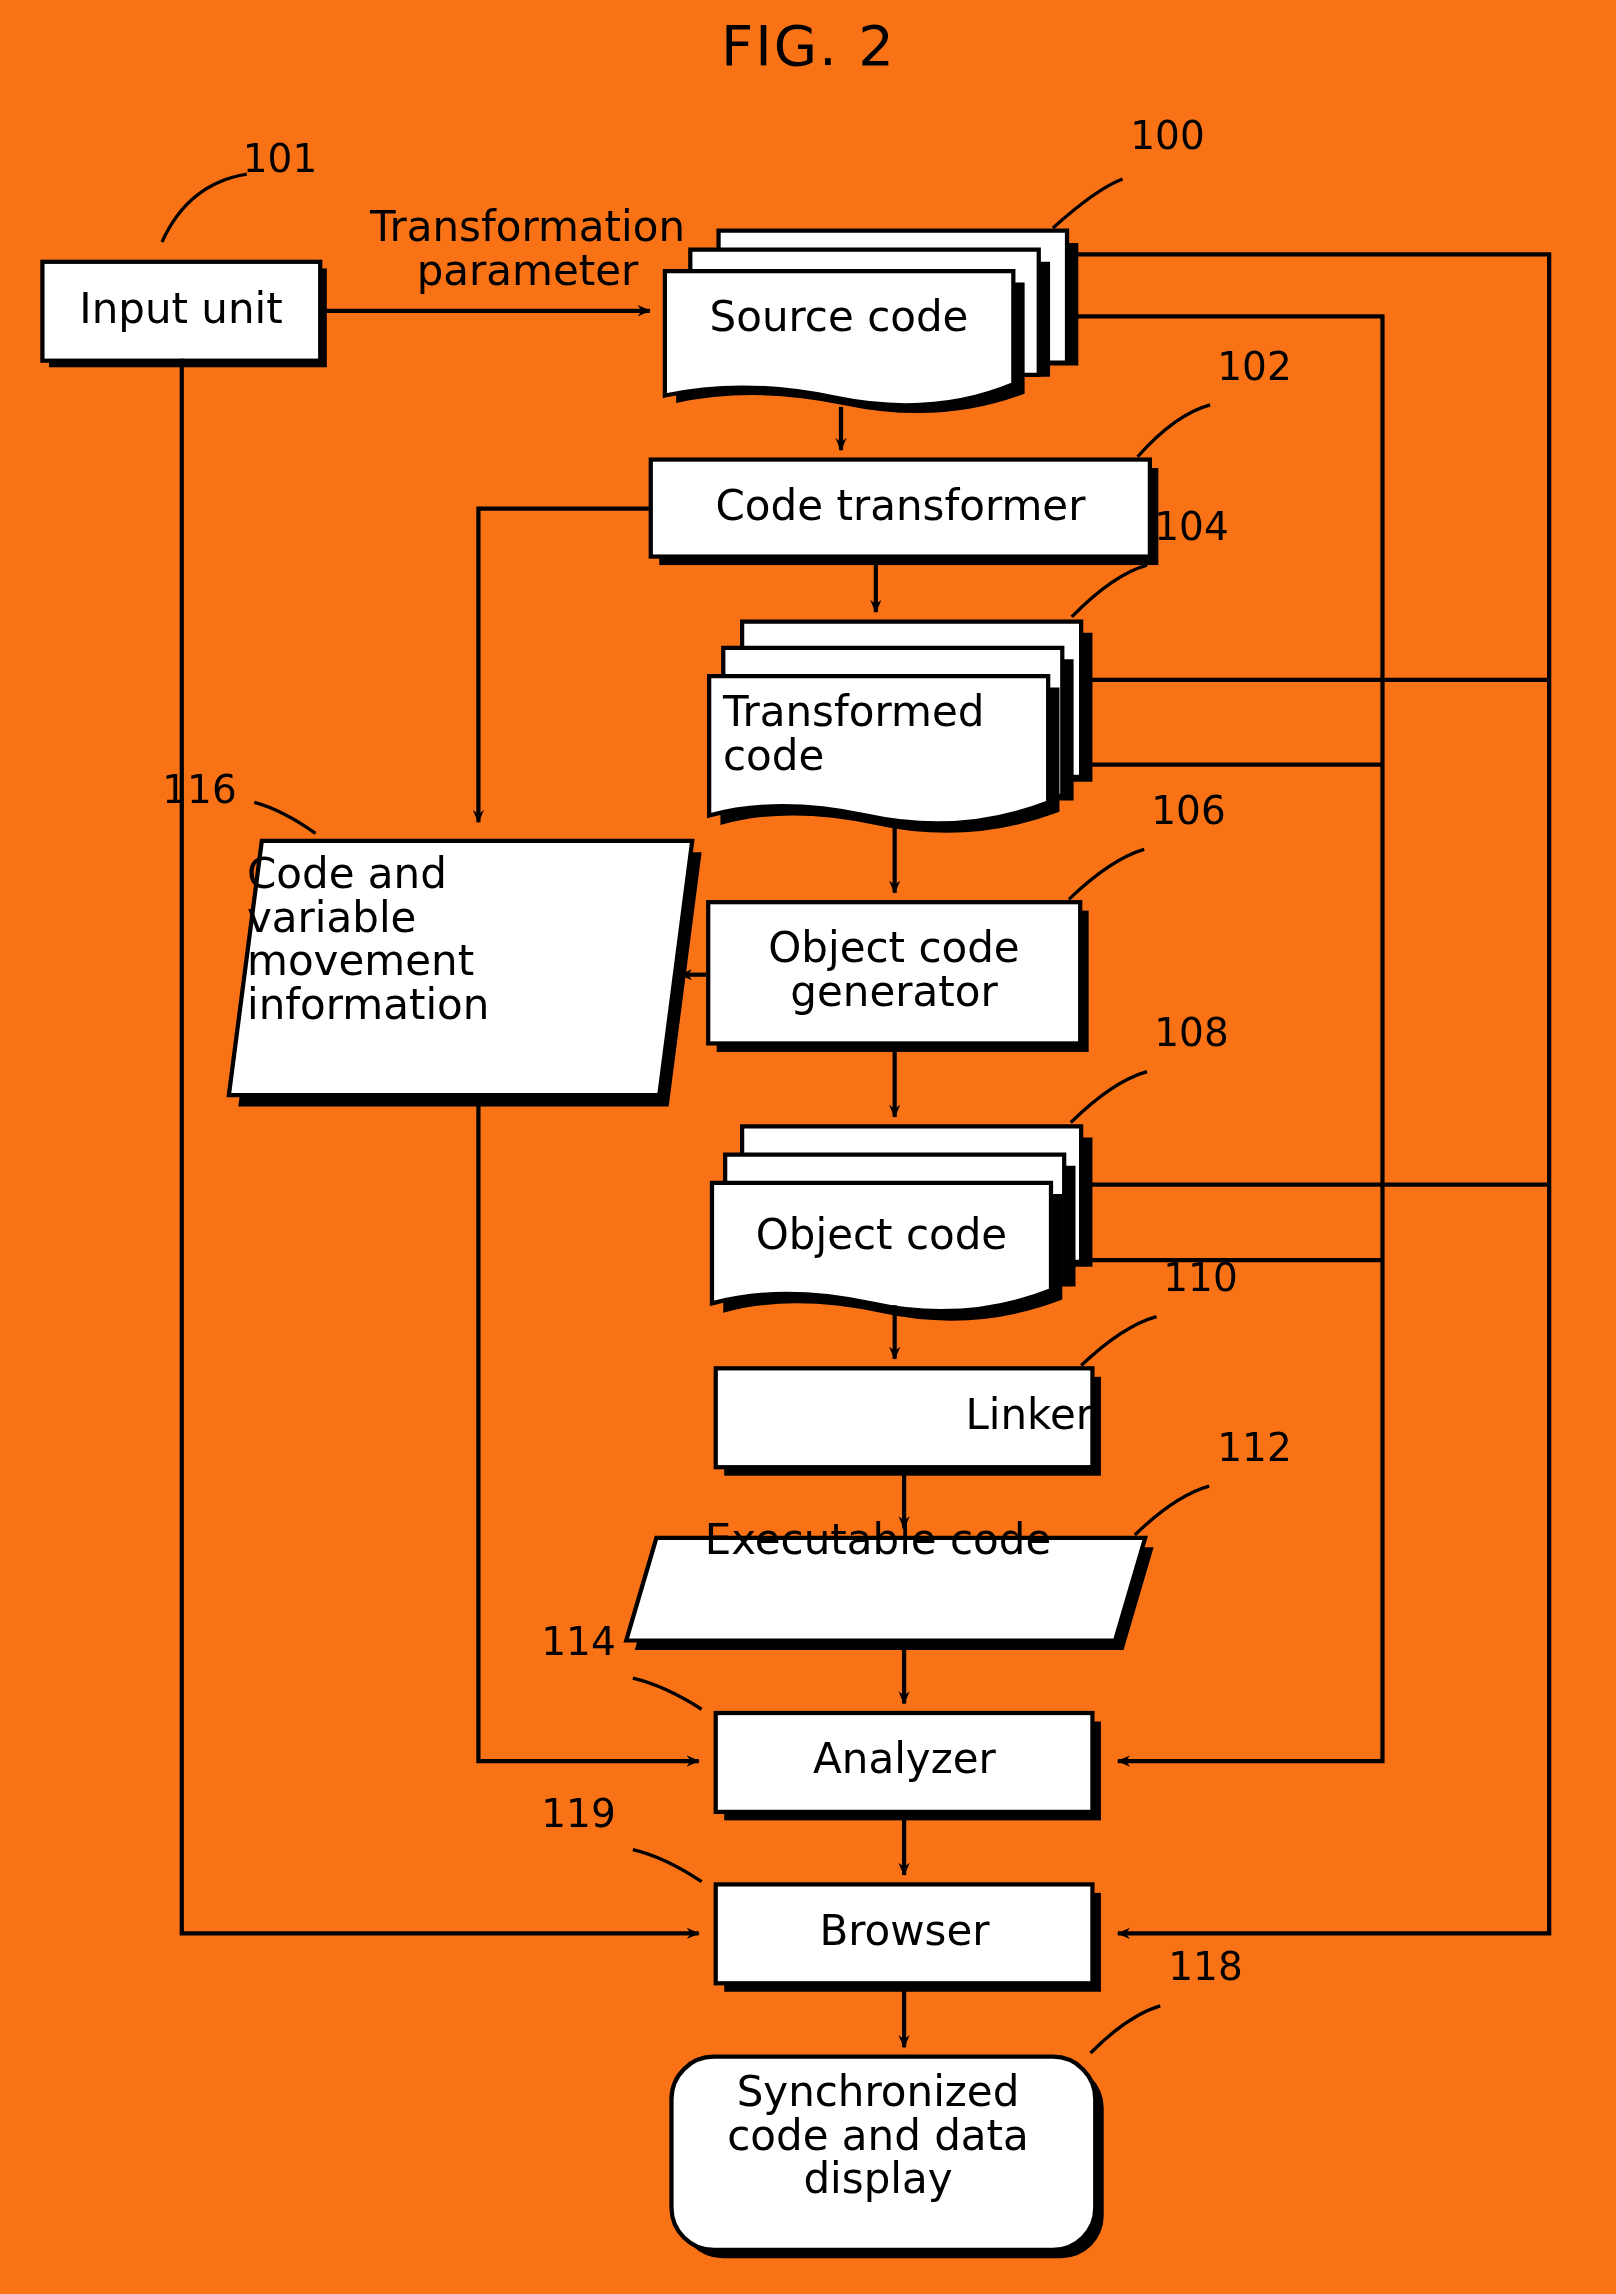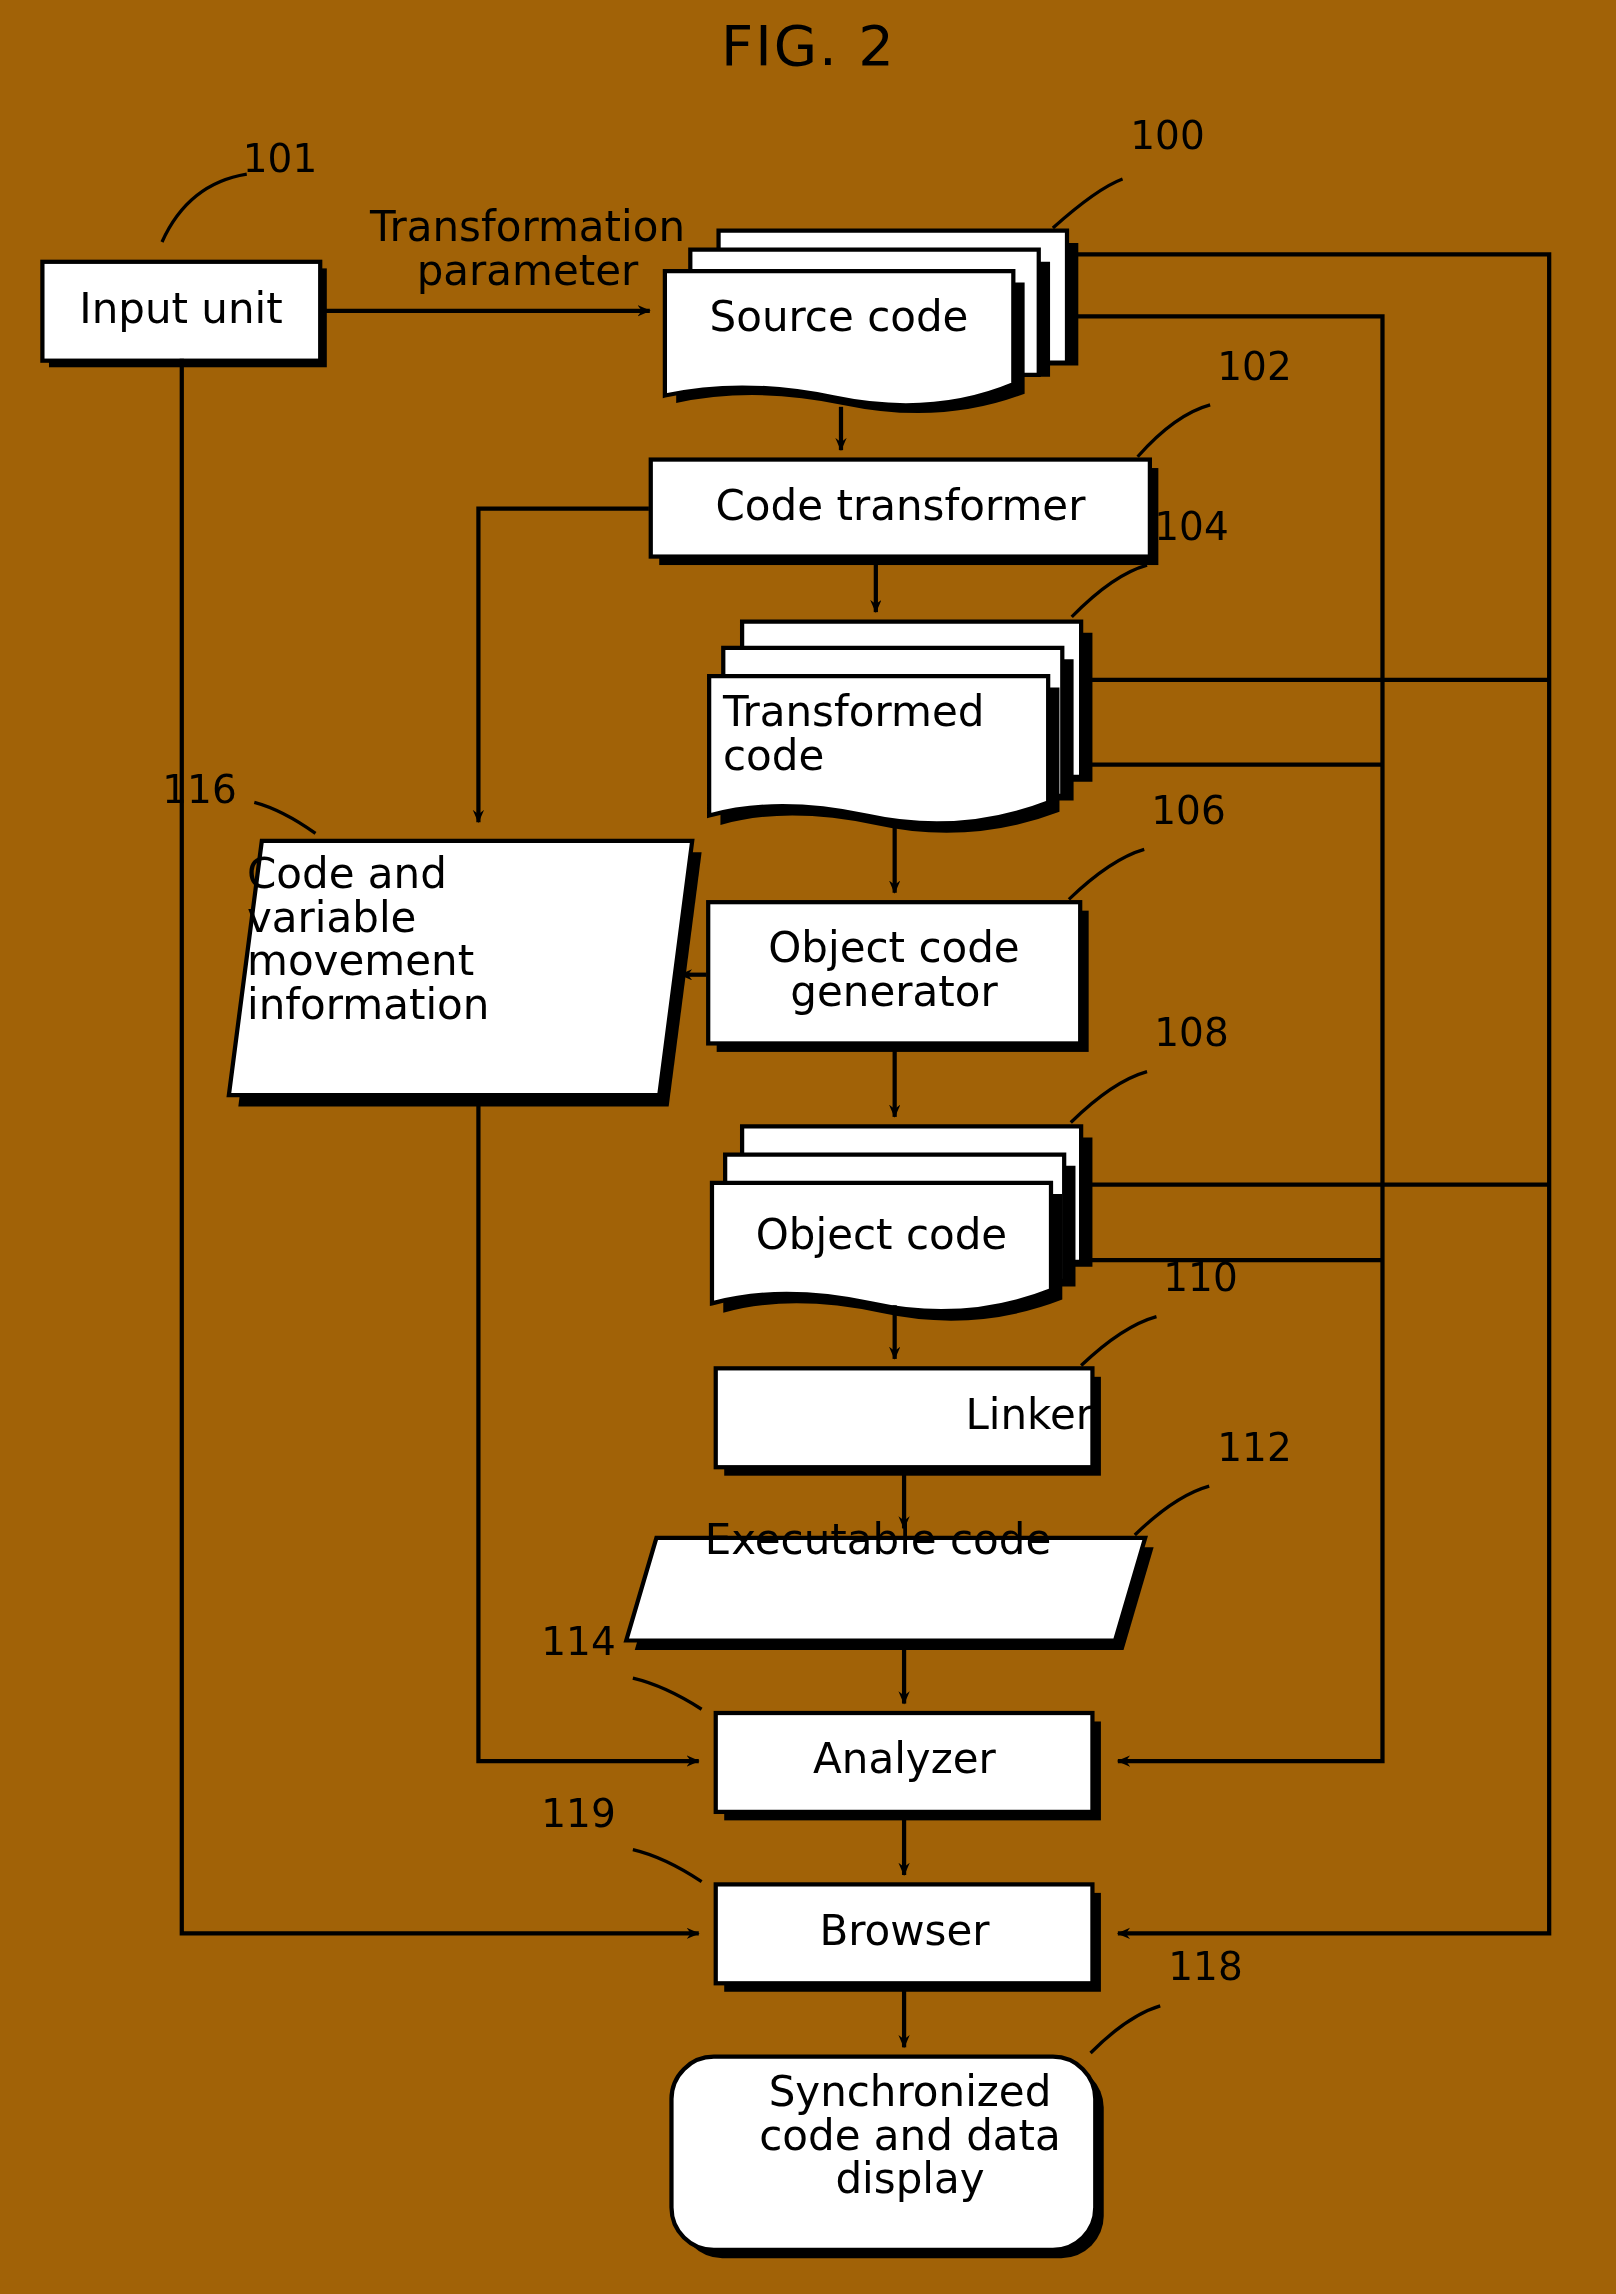--- a/index.html
+++ b/index.html
@@ -1,17 +1,17 @@
 <!DOCTYPE html>
 <html style="font-size:15px"><head>
 <meta charset="utf-8">
 <style>
   html,body{margin:0;padding:0;background:#ffffff;}
   body{font-family:"DejaVu Sans","Liberation Sans",sans-serif;}
-  #fig{position:relative;width:1617px;height:2295px;background:#a16207;overflow:hidden;}
+  #fig{position:relative;width:1617px;height:2295px;background:#f97316;overflow:hidden;}
   #fig svg{position:absolute;left:0;top:0;width:1617px;height:2295px;}
   .lbl{position:absolute;color:#000;text-align:center;white-space:pre-line;line-height:1.04;}
   .title{font-size:56px;letter-spacing:1.9px;}
   .num{font-size:39px;}
   .boxtxt{font-size:42px;}
 </style>
 </head>
 <body>
 
 <div id="fig">
@@ -177,21 +177,21 @@
   <div class="lbl boxtxt" style="left:712px;top:1213px;width:339px;">Object code</div>
 
   <div class="lbl boxtxt" style="left:716px;top:1393px;width:377px;text-align:right;">Linker</div>
 
   <div class="lbl boxtxt" style="left:640px;top:1518px;width:476px;">Executable code</div>
 
   <div class="lbl boxtxt" style="left:716px;top:1737px;width:377px;">Analyzer</div>
 
   <div class="lbl boxtxt" style="left:716px;top:1909px;width:377px;">Browser</div>
 
-  <div class="lbl boxtxt" style="left:698px;top:2070px;width:424px;">Synchronized
+  <div class="lbl boxtxt" style="left:666px;top:2070px;width:424px;">Synchronized
 code and data
 display</div>
 
   <div class="lbl boxtxt" style="left:339px;top:205px;width:377px;text-align:center;">Transformation
 parameter</div>
 
   <div class="lbl num" style="left:228px;top:139px;width:104px;">101</div>
   <div class="lbl num" style="left:1111px;top:116px;width:113px;">100</div>
   <div class="lbl num" style="left:1198px;top:347px;width:113px;">102</div>
   <div class="lbl num" style="left:1135px;top:507px;width:113px;">104</div>

